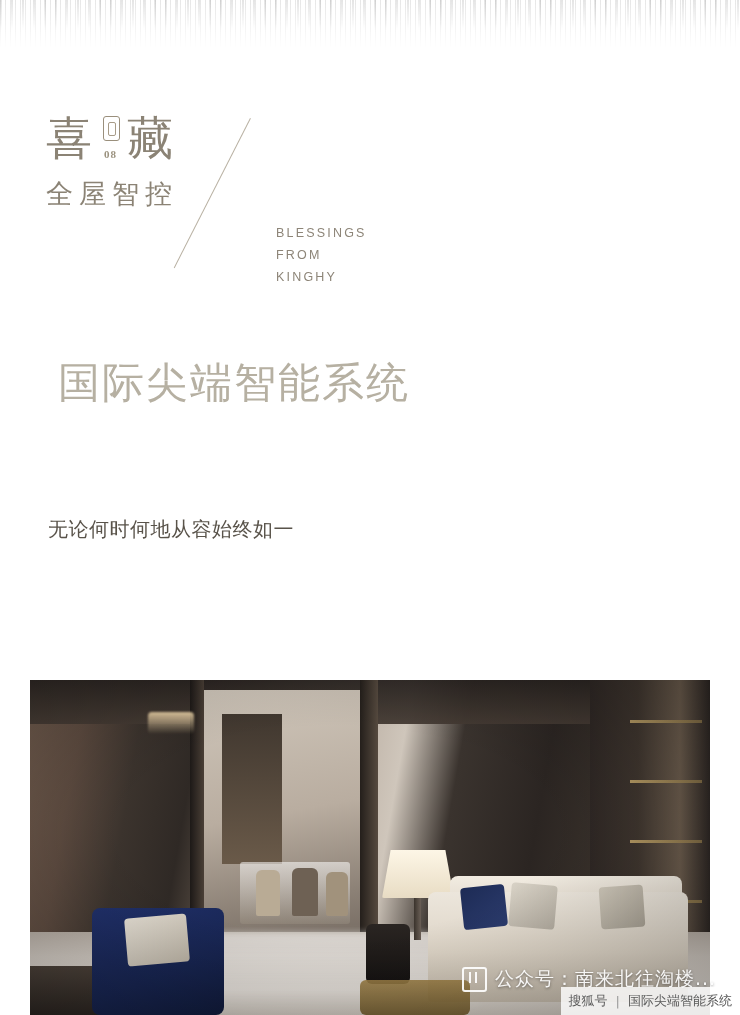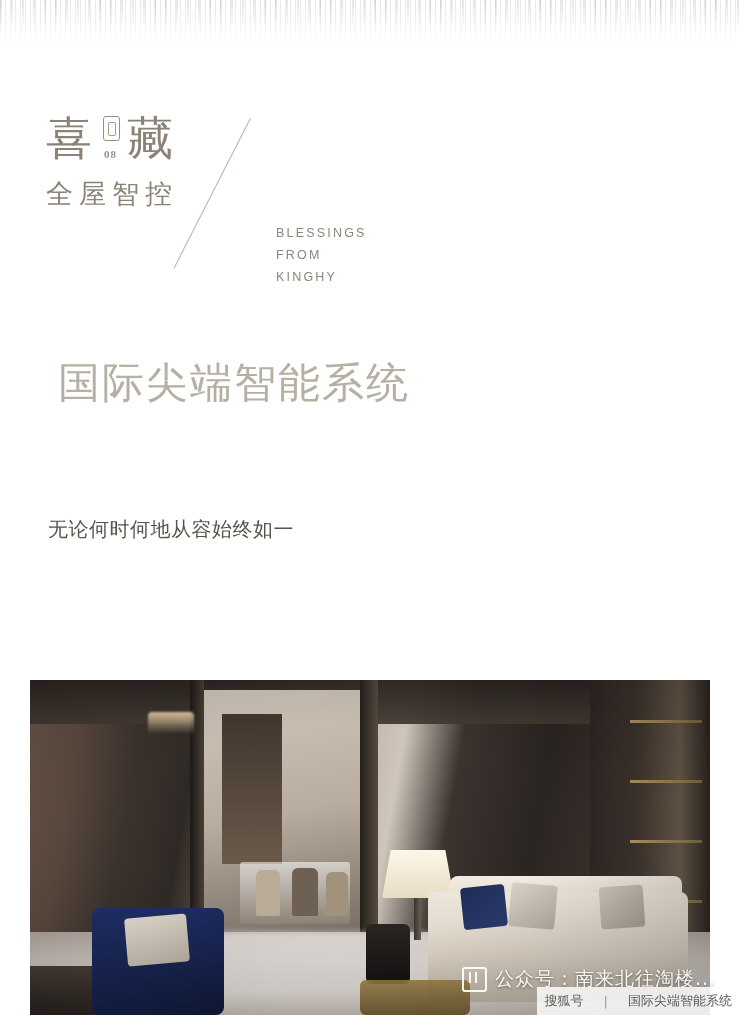--- a/index.html
+++ b/index.html
@@ -346,21 +346,21 @@
   .wm-logo::before { left: 5px; top: 3px; width: 2px; height: 11px; }
   .wm-logo::after  { left: 11px; top: 3px; width: 2px; height: 11px; }
 
   .wm-badge {
     position: absolute;
     right: 0;
     bottom: 0;
     height: 28px;
     display: flex;
     align-items: center;
-    gap: 20px;
+    gap: 8px;
     padding: 0 8px;
     background: rgba(255,255,255,0.82);
     color: #5a5a5a;
     font-size: 13px;
     white-space: nowrap;
     font-family: "DejaVu Sans", sans-serif;
   }
   .wm-badge .sep { color: #9a9a9a; }
 </style>
 </head>

